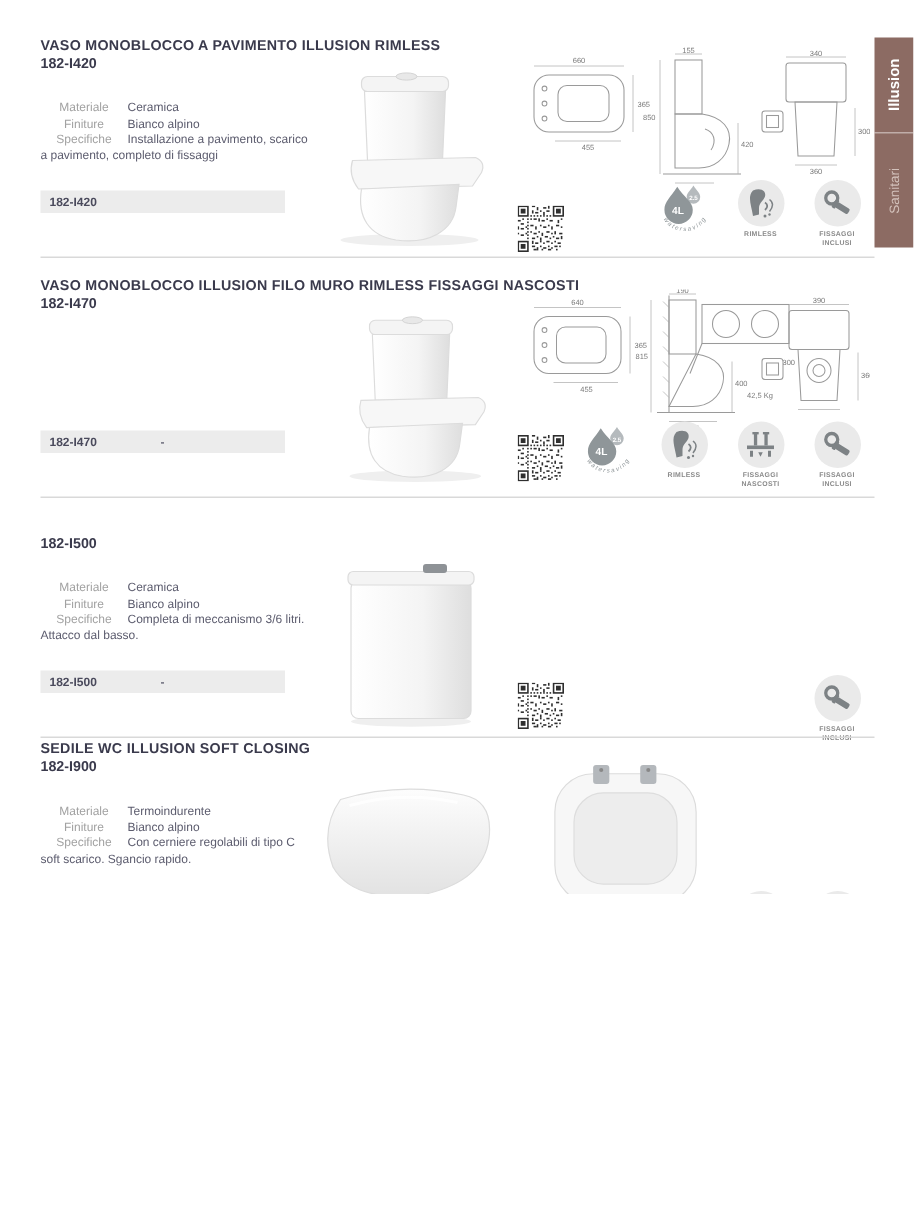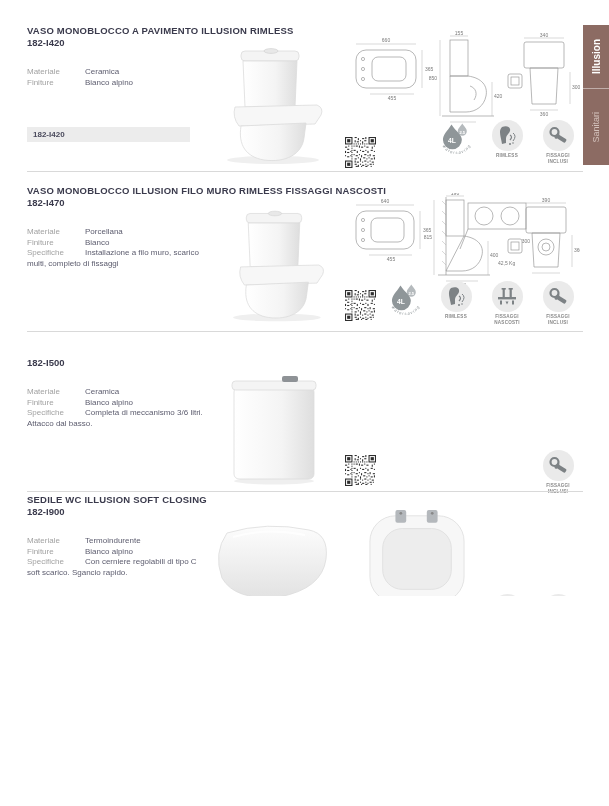--- a/index.html
+++ b/index.html
@@ -4,21 +4,21 @@
 <style>
   html,body{margin:0;padding:0;background:#fff;}
   .page{position:relative;width:609px;height:596px;background:#fff;overflow:hidden;
         font-family:"Liberation Sans",sans-serif;color:#3a3a4c;padding-left:20px;}
   .section{position:absolute;left:0;width:609px;height:147px;}
   .sep{position:absolute;left:27px;right:26px;bottom:0;border-bottom:1px solid #d9d9d9;}
   .ttl{position:absolute;left:27px;top:0;width:555px;font-size:9.5px;font-weight:bold;
        letter-spacing:.2px;color:#3a3a4c;line-height:1.25;text-transform:uppercase;}
   .code{position:absolute;left:27px;top:12px;font-size:9.5px;font-weight:bold;color:#3a3a4c;}
   .specs{position:absolute;left:27px;top:42px;width:182px;font-size:8px;line-height:1.32;color:#5c5c6e;}
-  .spec-label{display:inline-block;width:58px;color:#a2a2a2;vertical-align:top;}
+  .spec-label{display:inline-block;width:58px;color:#a2a2a2;vertical-align:top;text-align:center;}
   .strip{position:absolute;left:27px;top:102px;width:163px;height:15px;background:#ececec;
          font-size:8px;font-weight:bold;color:#4a4a5c;line-height:15px;}
   .strip .c1{display:inline-block;padding-left:6px;width:74px;}
   .strip .c2{display:inline-block;color:#6a6a7a;}
   .badges{position:absolute;display:flex;gap:7px;align-items:flex-start;}
   .badge{width:44px;display:flex;flex-direction:column;align-items:center;}
   .badge-circle{width:31px;height:31px;border-radius:50%;background:#eaeaea;
                 display:flex;align-items:center;justify-content:center;}
   .badge-label{margin-top:2px;font-size:4.6px;font-weight:bold;color:#8a8a8a;
                text-align:center;letter-spacing:.2px;line-height:1.3;text-transform:uppercase;}
@@ -241,20 +241,21 @@
 </svg>
 
 <div class="page">
 
   <div class="section" style="top:25px">
     <div class="ttl">VASO MONOBLOCCO A PAVIMENTO ILLUSION RIMLESS</div>
     <div class="code">182-I420</div>
     <div class="specs">
       <div><span class="spec-label">Materiale</span><span>Ceramica</span></div>
       <div><span class="spec-label">Finiture</span><span>Bianco alpino</span></div>
+      <div><span class="spec-label">Specifiche</span><span>Installazione a pavimento, scarico a pavimento, completo di fissaggi</span></div>
     </div>
     <div class="strip">
       <span class="c1">182-I420</span><span class="c2"></span>
     </div>
     <svg class="photo" style="left:205px;top:20px" width="130" height="120">
         <use href="#toilet"></use>
       </svg>
 
     <svg class="draw" width="232" height="94" viewBox="0 0 232 94">
       <g transform="translate(8,20)">
@@ -324,24 +325,22 @@
           </div>
         <div class="badge-label">FISSAGGI INCLUSI</div>
       </div>
     </div>
     <div class="sep"></div>
   </div>
 
   <div class="section" style="top:185px">
     <div class="ttl">VASO MONOBLOCCO ILLUSION FILO MURO RIMLESS FISSAGGI NASCOSTI</div>
     <div class="code">182-I470</div>
-    <div class="specs">
-      <div><span class="spec-label">Materiale</span><span>Porcellana</span></div>
-      <div><span class="spec-label">Finiture</span><span>Bianco</span></div>
-      <div><span class="spec-label">Specifiche</span><span>Installazione a filo muro, scarico multi, completo di fissaggi</span></div>
+    <div class="strip">
+      <span class="c1">182-I470</span><span class="c2">-</span>
     </div>
     <svg class="photo" style="left:212px;top:22px" width="124" height="116" viewBox="0 0 130 120">
         <use href="#toilet"></use>
       </svg>
 
     <svg class="draw" style="top:8px" width="232" height="92" viewBox="0 0 232 92">
       <g transform="translate(8,18)">
         <rect class="ln" x="0" y="0" width="58" height="38" rx="10"></rect>
         <rect class="ln" x="15" y="7" width="33" height="24" rx="6"></rect>
         <circle class="ln" cx="7" cy="9" r="1.6"></circle>
@@ -429,20 +428,23 @@
     <div class="sep"></div>
   </div>
 
   <div class="section" style="top:345px">
     <div class="code">182-I500</div>
     <div class="specs">
       <div><span class="spec-label">Materiale</span><span>Ceramica</span></div>
       <div><span class="spec-label">Finiture</span><span>Bianco alpino</span></div>
       <div><span class="spec-label">Specifiche</span><span>Completa di meccanismo 3/6 litri. Attacco dal basso.</span></div>
     </div>
+    <div class="strip">
+      <span class="c1">182-I500</span><span class="c2">-</span>
+    </div>
     <svg class="photo" style="left:224px;top:28px" width="100" height="112">
         <use href="#cistern"></use>
       </svg>
     <svg class="qr" style="top:110px">
         <use href="#qr"></use>
       </svg>
     <div class="badges" style="right:29px;top:105px">
       <div class="badge">
         <div class="badge-circle">
             <svg width="26" height="26">

